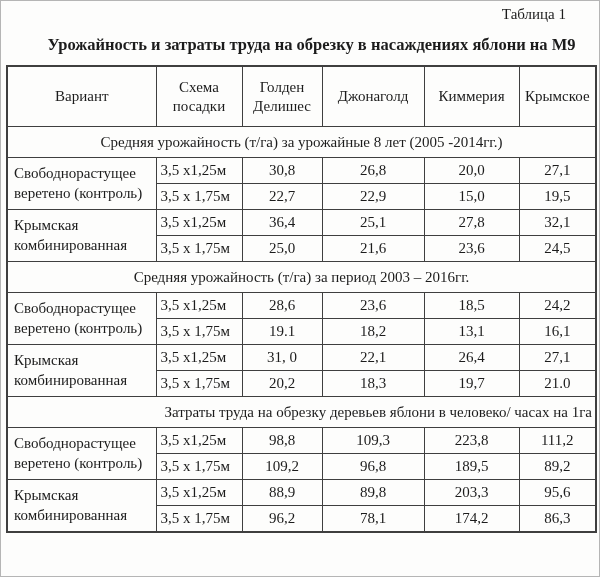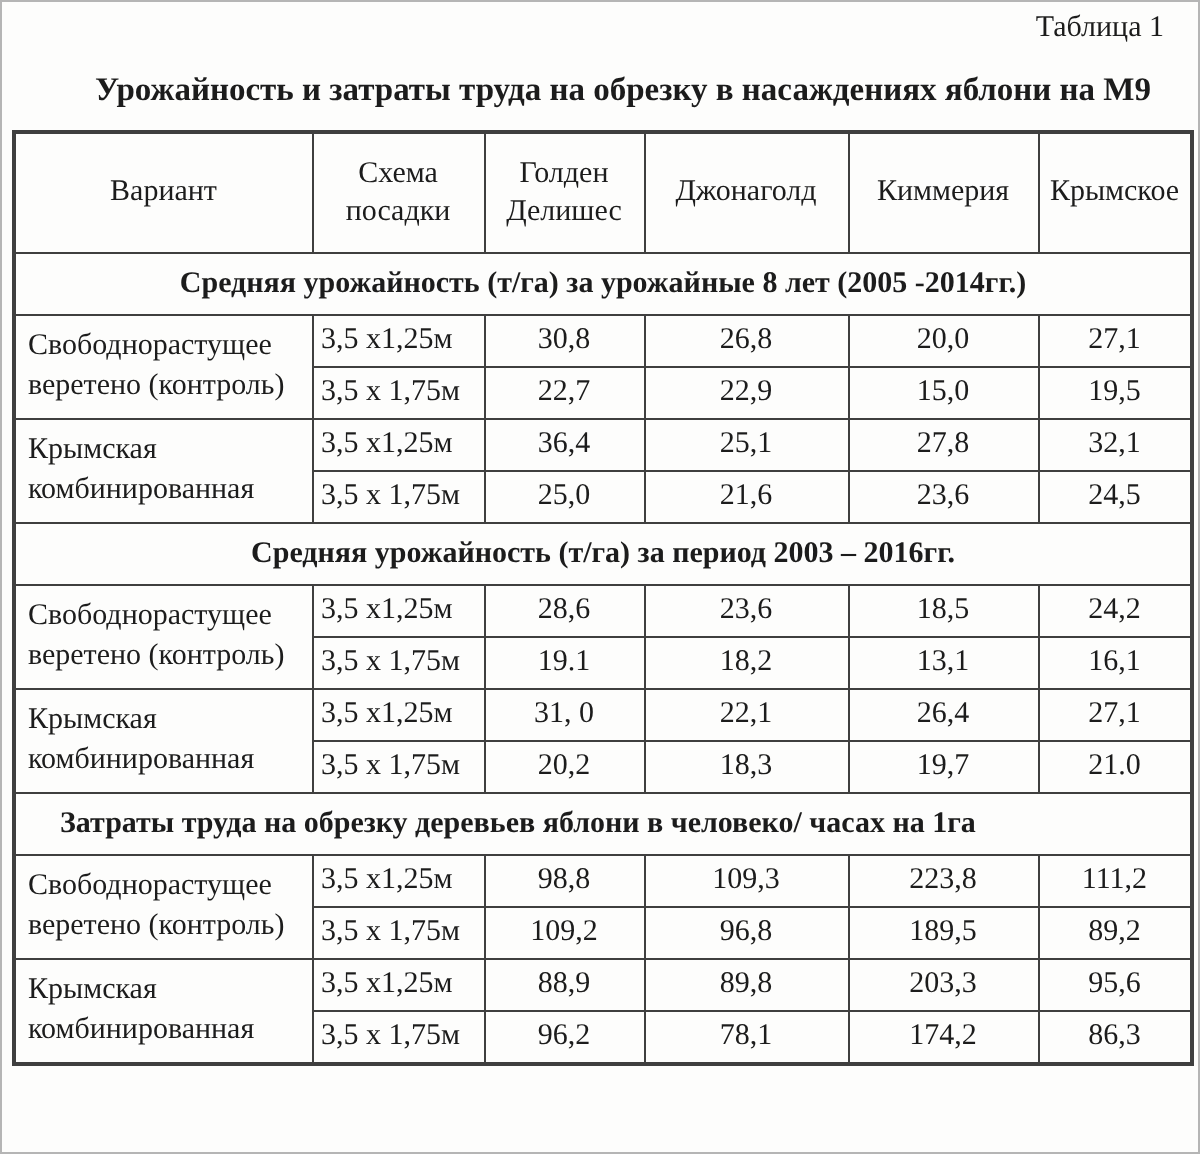--- a/index.html
+++ b/index.html
@@ -17,21 +17,21 @@
     overflow:hidden;
   }
   .page{
     box-sizing:border-box;
     width:600px;height:577px;
     background:var(--paper);
     border:1px solid var(--edge);
   }
   .caption{
     text-align:right;
-    padding:4px 17px 0 0;
+    padding:4px 33px 0 0;
     font-size:15px;
     line-height:18px;
   }
   .title{
     text-align:center;
     font-weight:bold;
     font-size:16.5px;
     margin-top:7px;
     line-height:30px;
     padding-left:23px;
@@ -51,26 +51,26 @@
     overflow:hidden;
   }
   tr.header-row td{
     height:59px;
     text-align:center;
     vertical-align:middle;
     line-height:1.25;
   }
   td.section{
     height:30px;
-    font-weight:bold;
+    font-weight:normal;
     text-align:center;
     vertical-align:middle;
   }
   td.section.left{
-    text-align:left;
+    text-align:right;
     padding-left:22px;
   }
   tr.data-row td{
     height:25px;
     vertical-align:middle;
   }
   td.variant{
     text-align:left;
     padding-left:6px;
     line-height:1.3;

